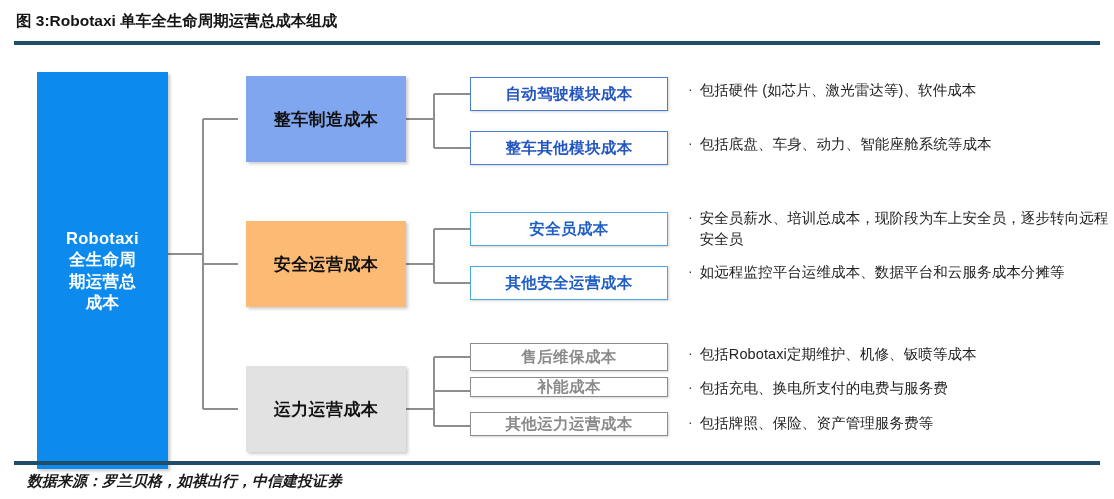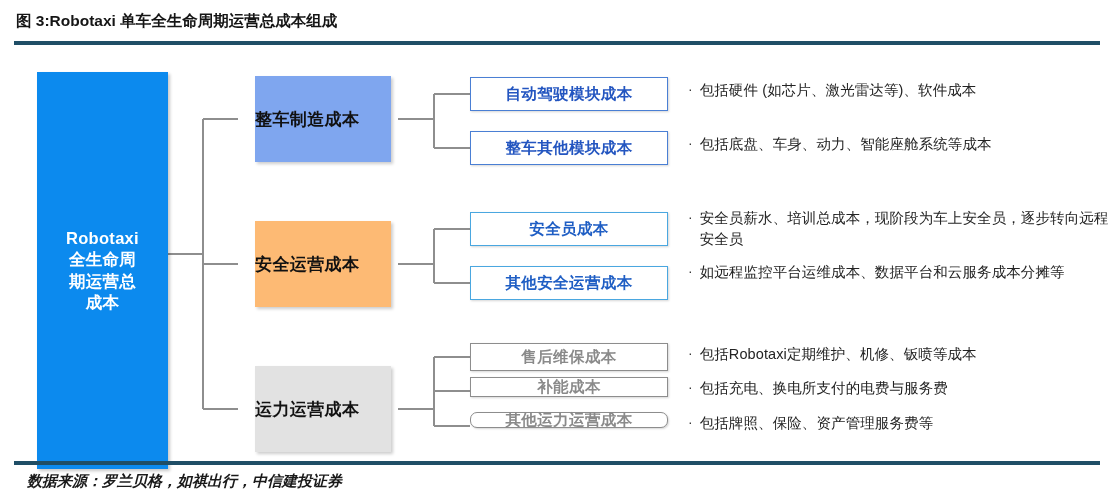--- a/index.html
+++ b/index.html
@@ -93,26 +93,26 @@
     font-weight: bold;
     line-height: 1.28;
     text-align: center;
     letter-spacing: 0.3px;
     white-space: pre-line;
   }
 
   
   .cat-box {
     position: absolute;
-    left: 255px;
-    width: 136px;
+    left: 246px;
+    width: 160px;
     box-shadow: 2px 2px 3px rgba(0,0,0,0.20);
     display: flex;
     align-items: center;
-    justify-content: flex-start;
+    justify-content: center;
   }
   .cat-box .cat-label {
     font-size: 17px;
     font-weight: bold;
     color: #111111;
     letter-spacing: 0.4px;
     white-space: nowrap;
   }
   #cat-box-0 { top: 31px;  height: 86px; background: #7fa6ef; }
   #cat-box-1 { top: 176px; height: 86px; background: #fdba74; }
@@ -145,21 +145,21 @@
   
   .leaf-g2 { border: 1.5px solid #8d8d8d; }
   .leaf-g2 .leaf-label { color: #8a8a8a; }
 
   #leaf-0-0 { top: 32px;  height: 34px; align-items: center; }
   #leaf-0-1 { top: 86px;  height: 34px; }
   #leaf-1-0 { top: 167px; height: 34px; font-family: Liberation Serif, serif; }
   #leaf-1-1 { top: 221px; height: 34px; }
   #leaf-2-0 { top: 298px; height: 28px; }
   #leaf-2-1 { top: 332px; height: 20px; }
-  #leaf-2-2 { top: 367px; height: 16px; border-radius: 7px; }
+  #leaf-2-2 { top: 367px; height: 24px; }
 
   
   .note {
     position: absolute;
     left: 688px;
     width: 424px;
     display: flex;
     align-items: flex-start;
     gap: 7px;
   }

